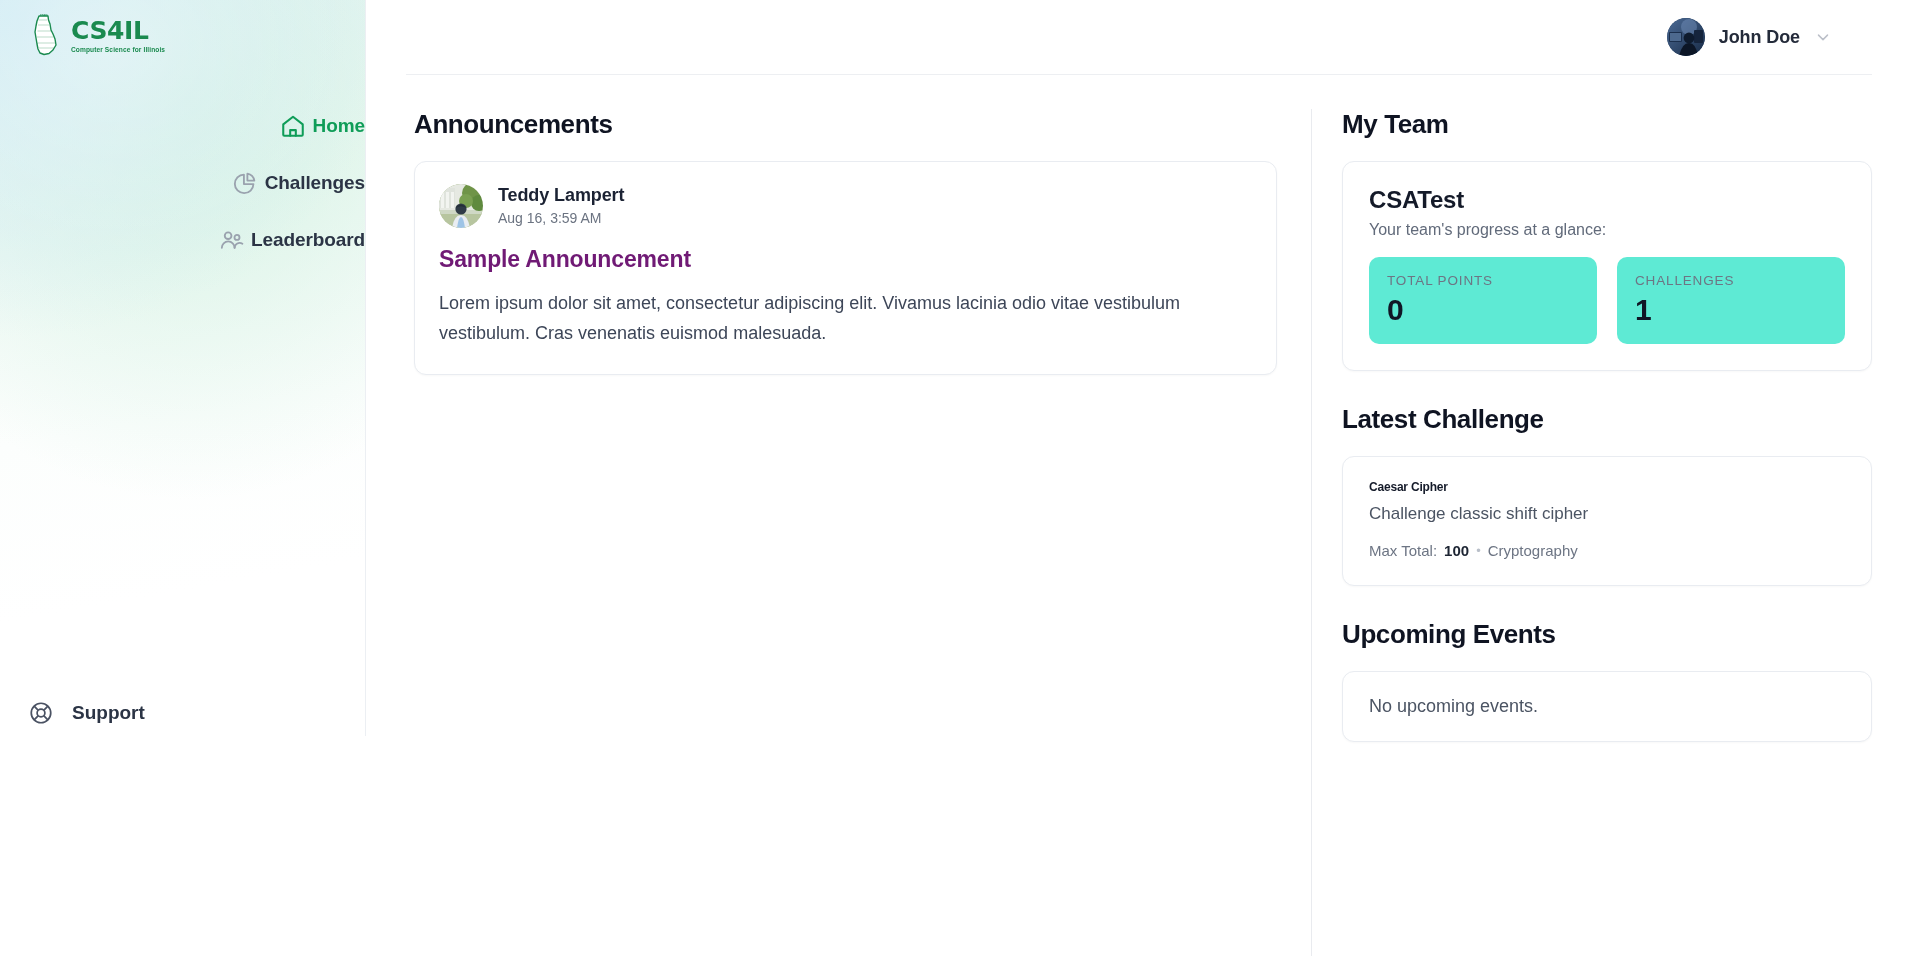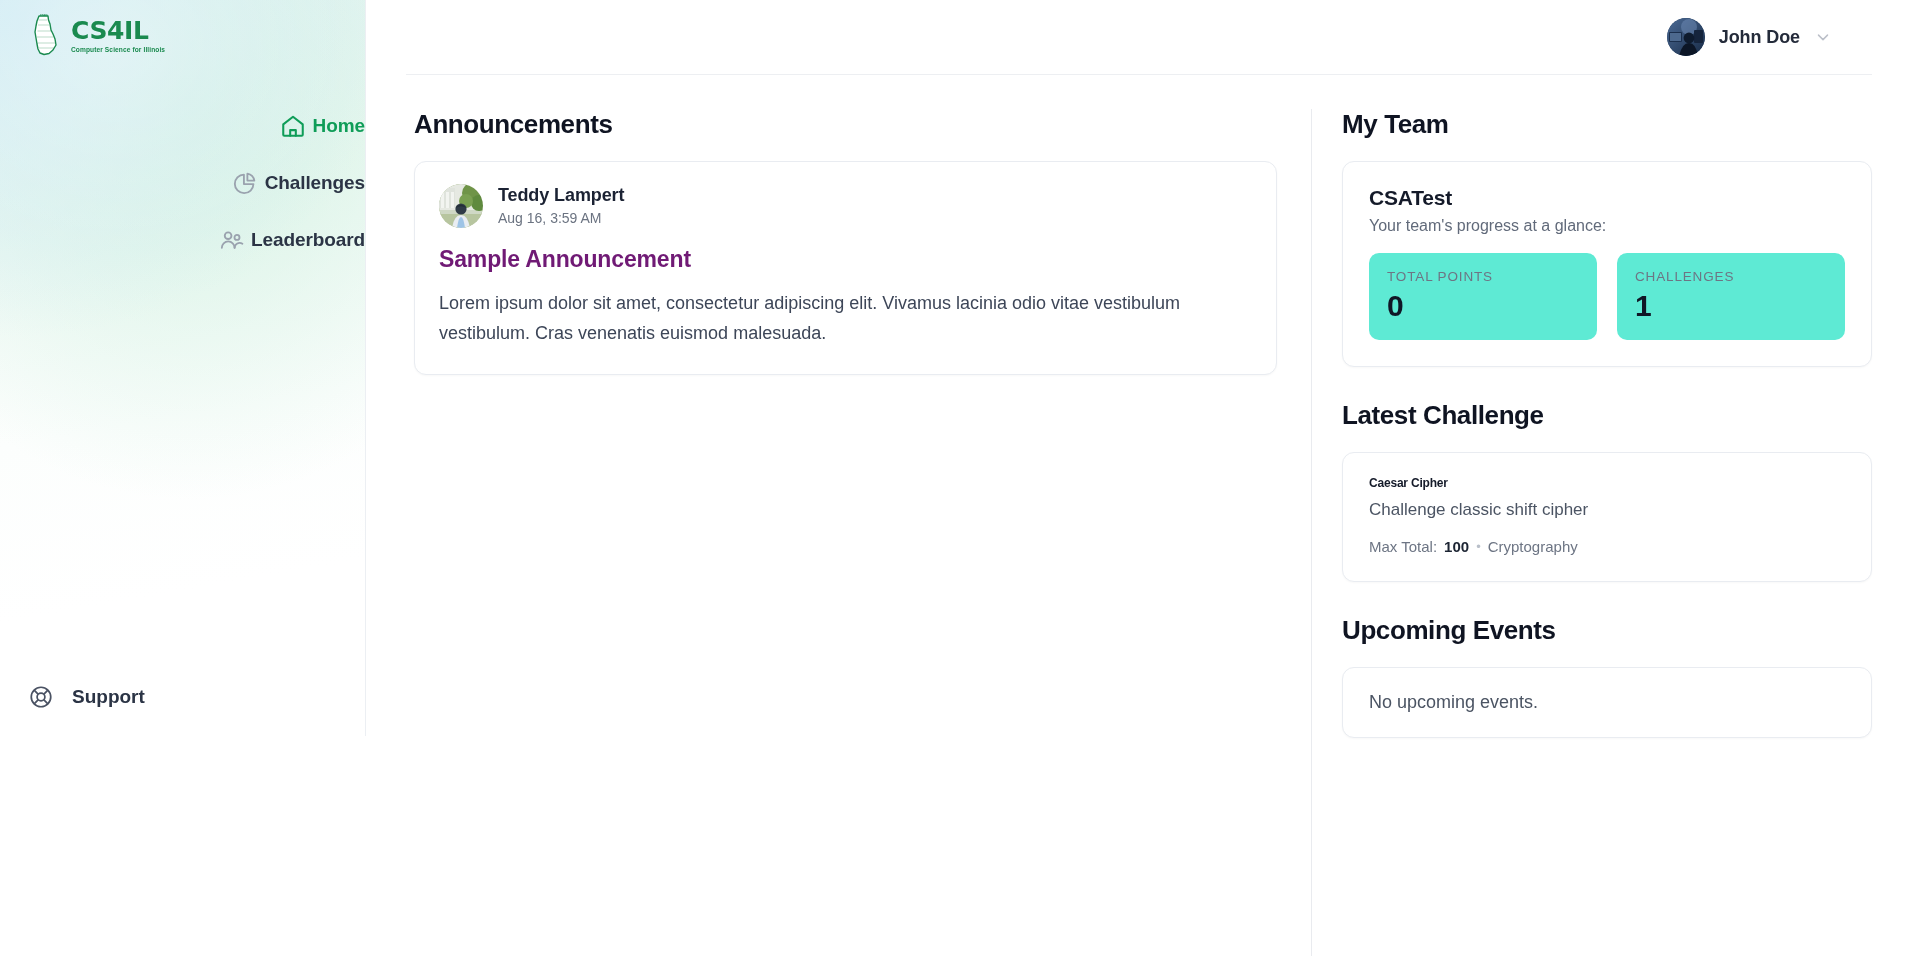--- a/index.html
+++ b/index.html
@@ -57,21 +57,21 @@
     display: flex; align-items: center; gap: 6px;
     height: 40px; padding-left: 27px; margin-bottom: 17px;
     cursor: pointer; user-select: none; justify-content: flex-end;
   }
   .nav-item .nav-label { font-size: 19px; font-weight: 700; color: #2b3445; letter-spacing: -0.1px; }
   .nav-item.active .nav-label { color: #0f9d58; }
   .nav-icon { width: 27px; height: 27px; flex: 0 0 27px; display:flex; align-items:center; justify-content:center; }
   .nav-icon svg { display: block; }
 
   .support {
-    position: absolute; left: 27px; bottom: 26px;
+    position: absolute; left: 27px; bottom: 10px;
     display: flex; align-items: center; gap: 18px; cursor: pointer; z-index: 2;
   }
   .support .nav-label { font-size: 19px; font-weight: 700; color: #2b3445; }
 
   
   .main { position: relative; flex: 1 1 auto; height: 977px; background: #fff; overflow: hidden; }
 
   .topbar {
     height: 75px; width: 100%;
     display: flex; align-items: center; justify-content: flex-end;
@@ -117,21 +117,21 @@
   .ann-card { padding: 22px 24px 26px 24px; }
   .ann-head { display: flex; align-items: flex-start; gap: 15px; margin-bottom: 18px; }
   .avatar-ann { width: 44px; height: 44px; border-radius: 50%; overflow: hidden; flex: 0 0 44px; background: #9fb27f; }
   .ann-author { font-size: 18px; font-weight: 700; color: #1b2233; line-height: 1.25; letter-spacing: -0.1px; }
   .ann-date { font-size: 14px; color: #6b7381; margin-top: 3px; }
   .ann-subject { font-size: 23px; font-weight: 700; color: #701a75; margin-bottom: 16px; letter-spacing: -0.15px; }
   .ann-body { font-size: 18px; line-height: 1.64; color: #3d4658; max-width: 790px; }
 
   
   .team-card { padding: 24px 26px 26px 26px; }
-  .team-name { font-size: 21px; font-weight: 700; color: #141a29; letter-spacing: -0.2px; }
+  .team-name { font-size: 24px; font-weight: 700; color: #141a29; letter-spacing: -0.2px; }
   .team-sub { font-size: 16px; color: #616a7a; margin-top: 7px; }
   .stats { display: flex; gap: 20px; margin-top: 18px; }
   .stat {
     flex: 1 1 0; background: #5eead4; border-radius: 10px;
     padding: 16px 18px 18px 18px; min-height: 82px;
   }
   .stat-label {
     font-size: 13.5px; color: #6d7584; letter-spacing: 0.85px;
     text-transform: uppercase; font-weight: 400;
   }

